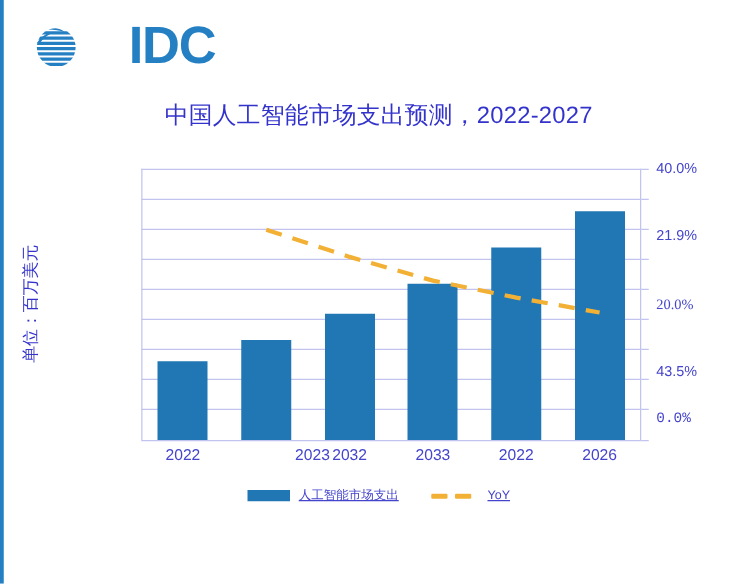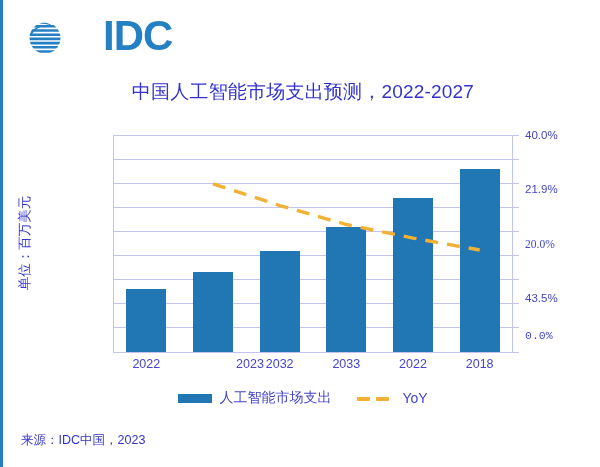--- a/index.html
+++ b/index.html
@@ -162,23 +162,24 @@
     position: relative;
   }
   .legend-swatch-line i {
     position: absolute;
     top: 4px;
     height: 4px;
     background: #f2b134;
     border-radius: 1px;
   }
   .legend-text {
-    font-size: 14px;
+    font-size: 10px;
     color: #4444cc;
     white-space: nowrap;
+    text-decoration: underline;
   }
 
   
   #source {
     position: absolute;
     left: 18px;
     top: 432px;
     font-size: 12.5px;
     color: #3333cc;
     white-space: nowrap;
@@ -264,32 +265,31 @@
         <div class="ylabel-right" style="top: 0px;">40.0%</div>
       </div>
   </div>
 
   <div id="xlabels">
       <div class="xlabel" style="left: 33.3333px;">2022</div>
       <div class="xlabel" style="left: 100px; margin-left: 37px;">2023</div>
       <div class="xlabel" style="left: 166.667px;">2032</div>
       <div class="xlabel" style="left: 233.333px;">2033</div>
       <div class="xlabel" style="left: 300px;">2022</div>
-      <div class="xlabel" style="left: 366.667px;">2018</div>
+      <div class="xlabel" style="left: 366.667px;">2026</div>
     </div>
 
   <div id="legend">
     <div class="legend-item">
       <div class="legend-swatch-bar"></div>
       <div class="legend-text">人工智能市场支出</div>
     </div>
     <div class="legend-item">
       <div class="legend-swatch-line">
         <i style="left:0;width:13px"></i>
         <i style="left:19px;width:13px"></i>
       </div>
       <div class="legend-text">YoY</div>
     </div>
   </div>
 
-  <div id="source">来源：IDC中国，2023</div>
 
 </div>
 
 </body></html>

